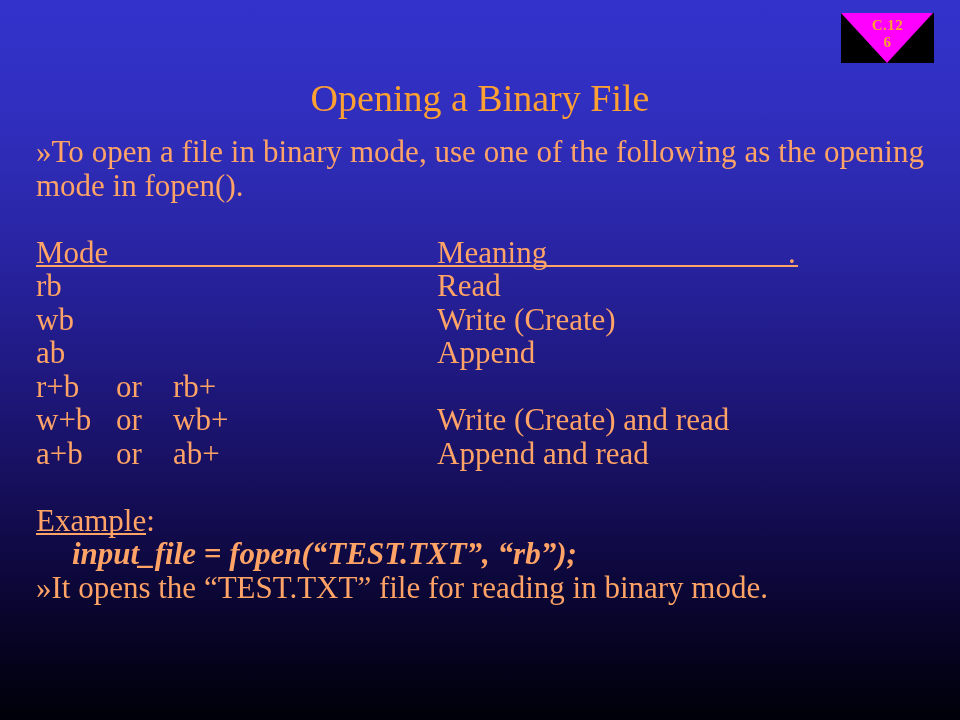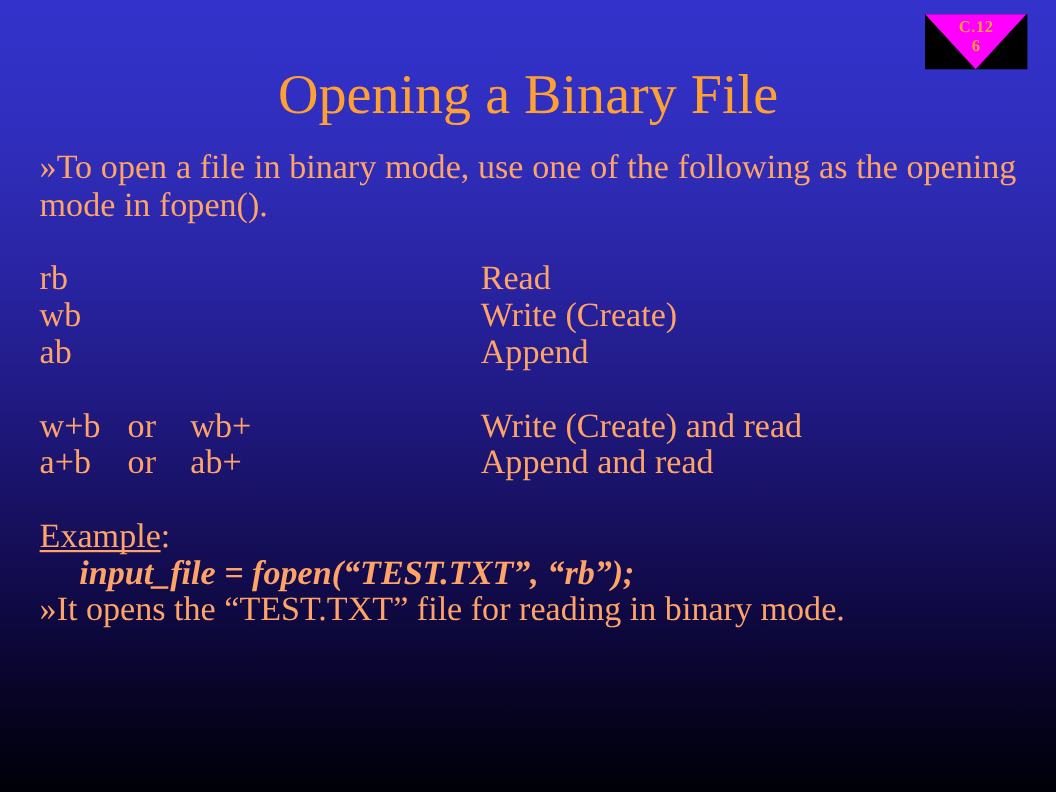--- a/index.html
+++ b/index.html
@@ -64,25 +64,25 @@
     line-height: 17px;
     letter-spacing: 0.5px;
   }
   #logo .l1 { top: 4px; }
   #logo .l2 { top: 21px; }
 
   
   #title {
     position: absolute;
     left: 0;
-    top: 62px;
+    top: 73px;
     width: 960px;
     text-align: center;
     color: #ffa033;
-    font-size: 51px;
+    font-size: 38px;
     line-height: 50px;
     font-weight: normal;
     white-space: nowrap;
   }
 
   
   #body {
     position: absolute;
     left: 36px;
     top: 135px;
@@ -186,34 +186,41 @@
   </div>
 
   <div id="title">Opening a Binary File</div>
 
   <div id="body">
 
     <div class="para"><span class="bullet">»</span><span>To open a file in binary mode, use one of the following as the opening mode in fopen().</span></div>
 
     <div class="blank"></div>
 
+    <div class="thead">
+      <span class="col-mode"><span class="underline-word">Mode</span></span>
+      <span class="col-meaning"><span class="underline-word">Meaning</span></span>
+      <span class="period">.</span>
+      <span class="rule"></span>
+    </div>
 
     <div class="trow">
       <span class="col-mode">rb</span>
       <span class="col-meaning">Read</span>
     </div>
     <div class="trow">
       <span class="col-mode">wb</span>
       <span class="col-meaning">Write (Create)</span>
     </div>
     <div class="trow">
       <span class="col-mode">ab</span>
       <span class="col-meaning">Append</span>
     </div>
     <div class="trow">
+      <span class="col-mode"><span class="m-a">r+b</span><span class="m-b">or</span><span>rb+</span></span>
     </div>
     <div class="trow">
       <span class="col-mode"><span class="m-a">w+b</span><span class="m-b">or</span><span>wb+</span></span>
       <span class="col-meaning">Write (Create) and read</span>
     </div>
     <div class="trow">
       <span class="col-mode"><span class="m-a">a+b</span><span class="m-b">or</span><span>ab+</span></span>
       <span class="col-meaning">Append and read</span>
     </div>
 

